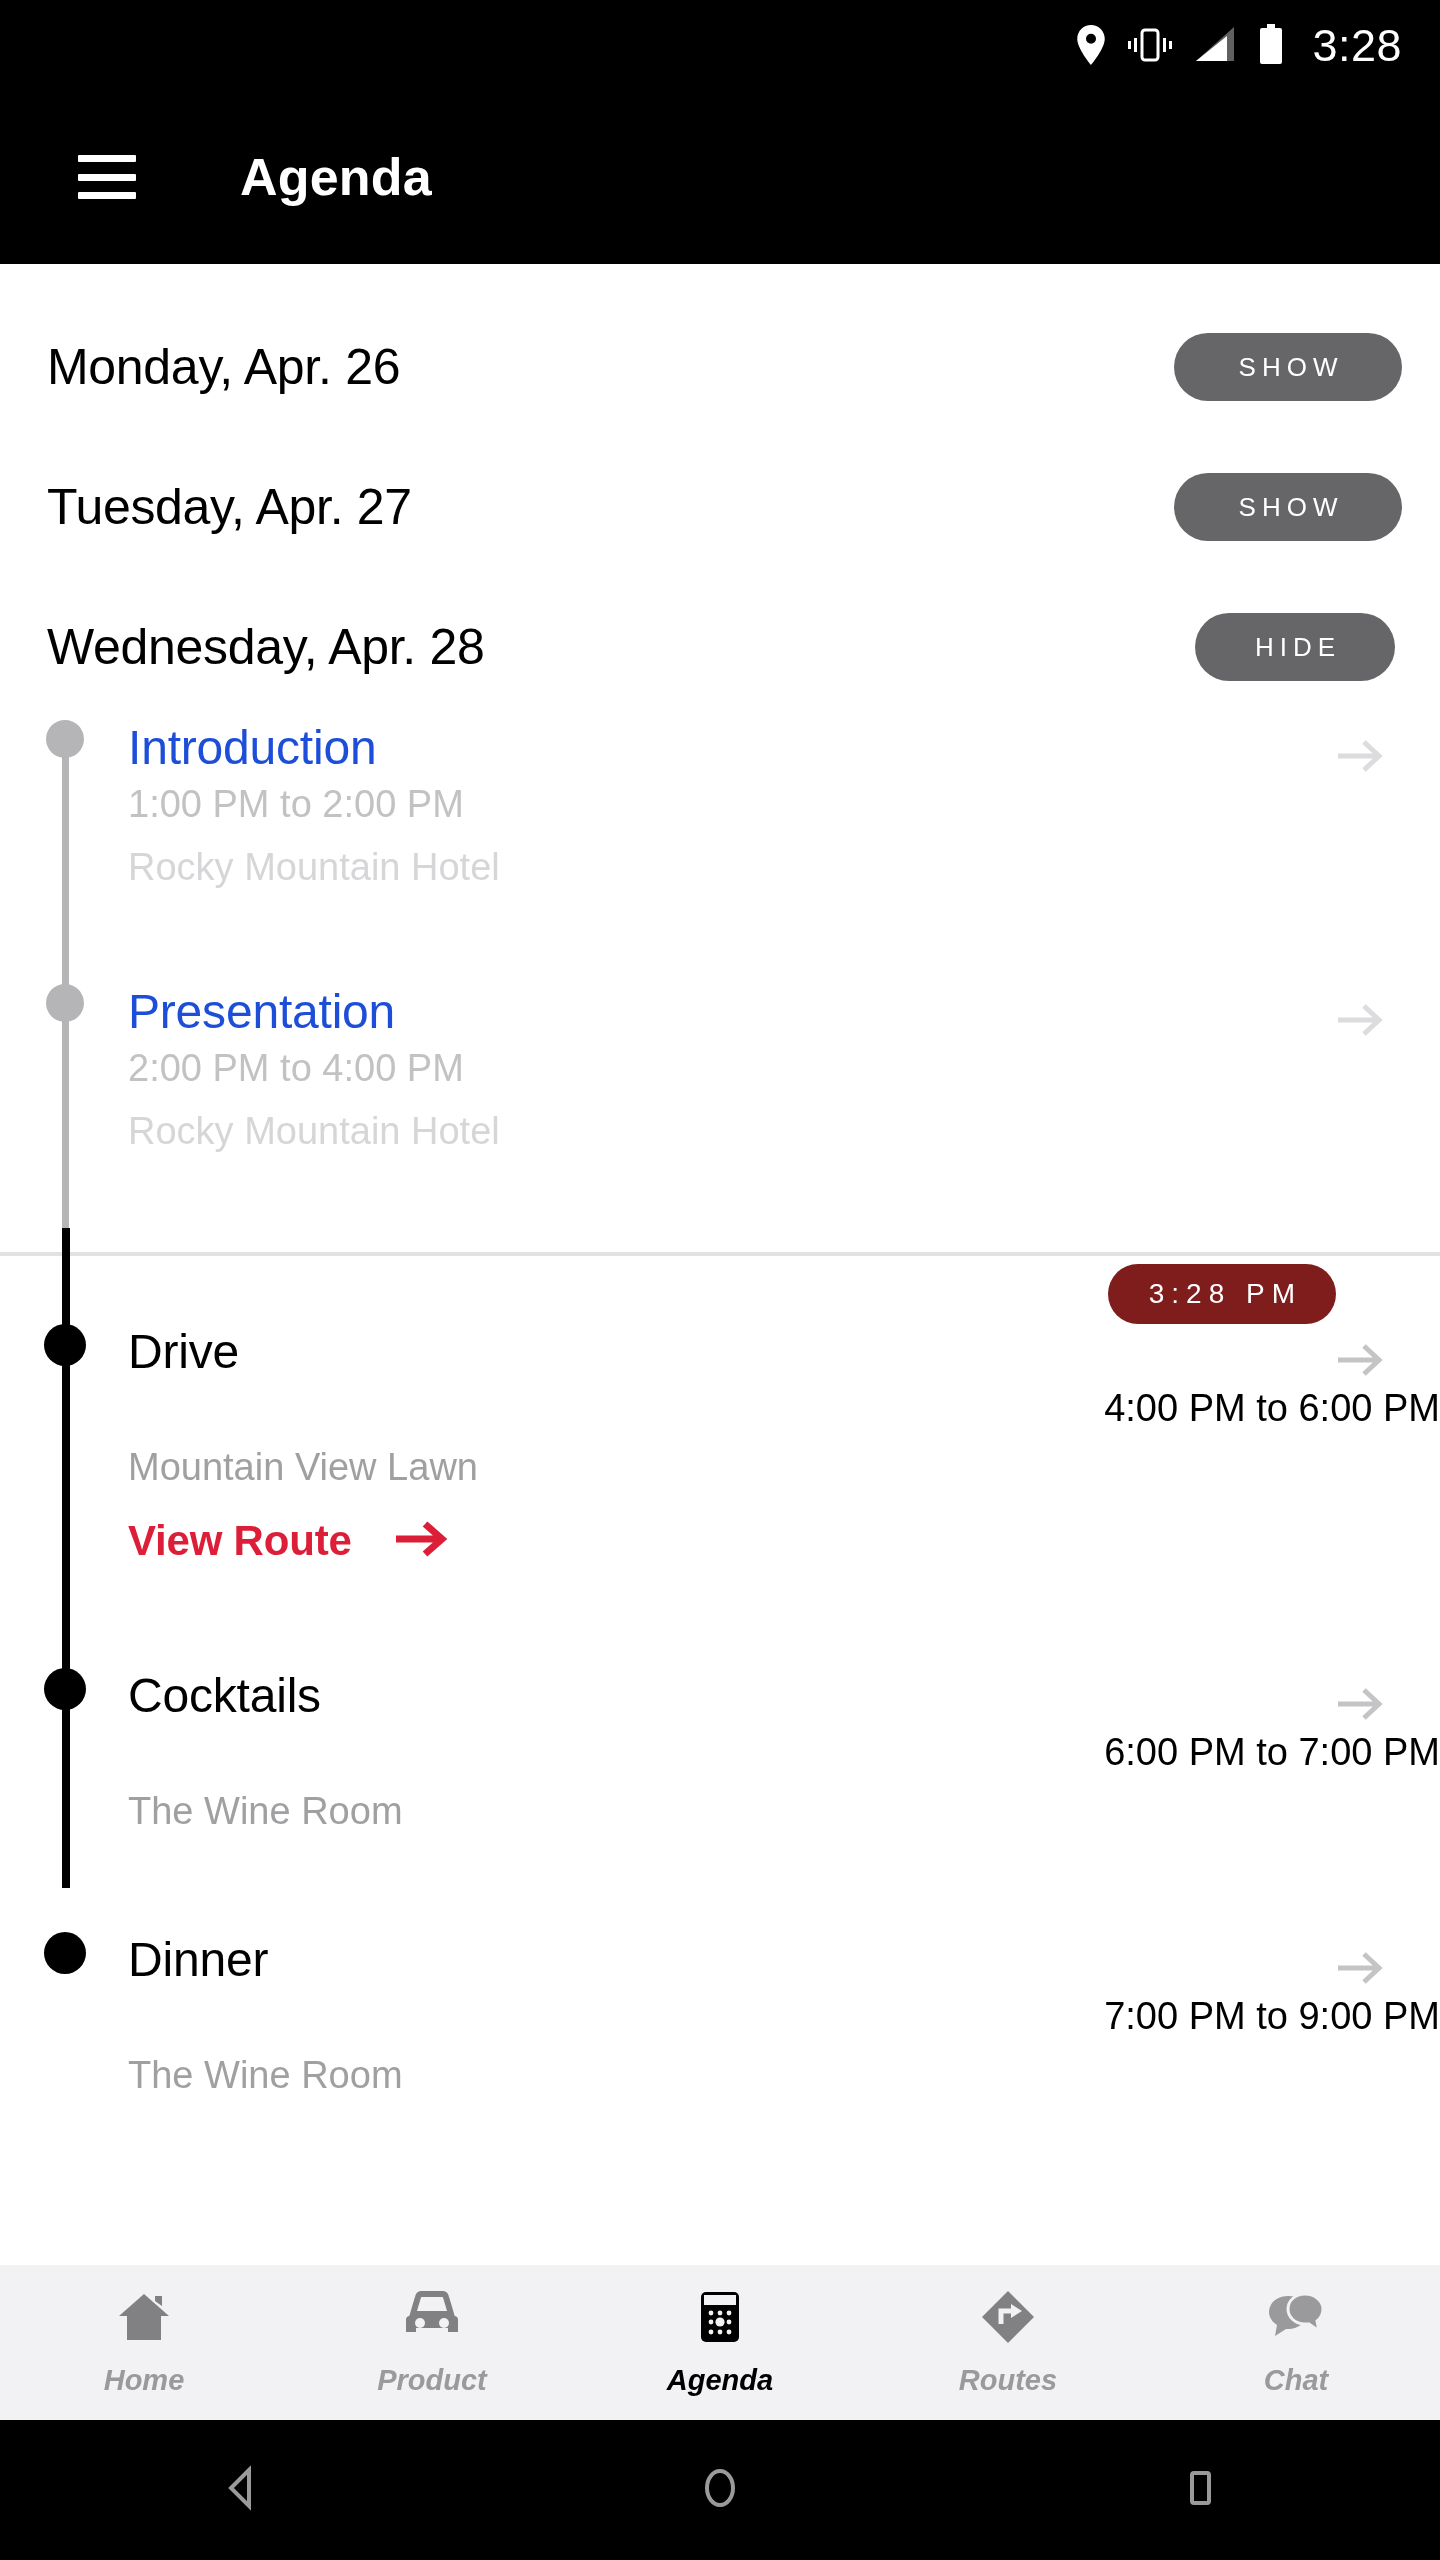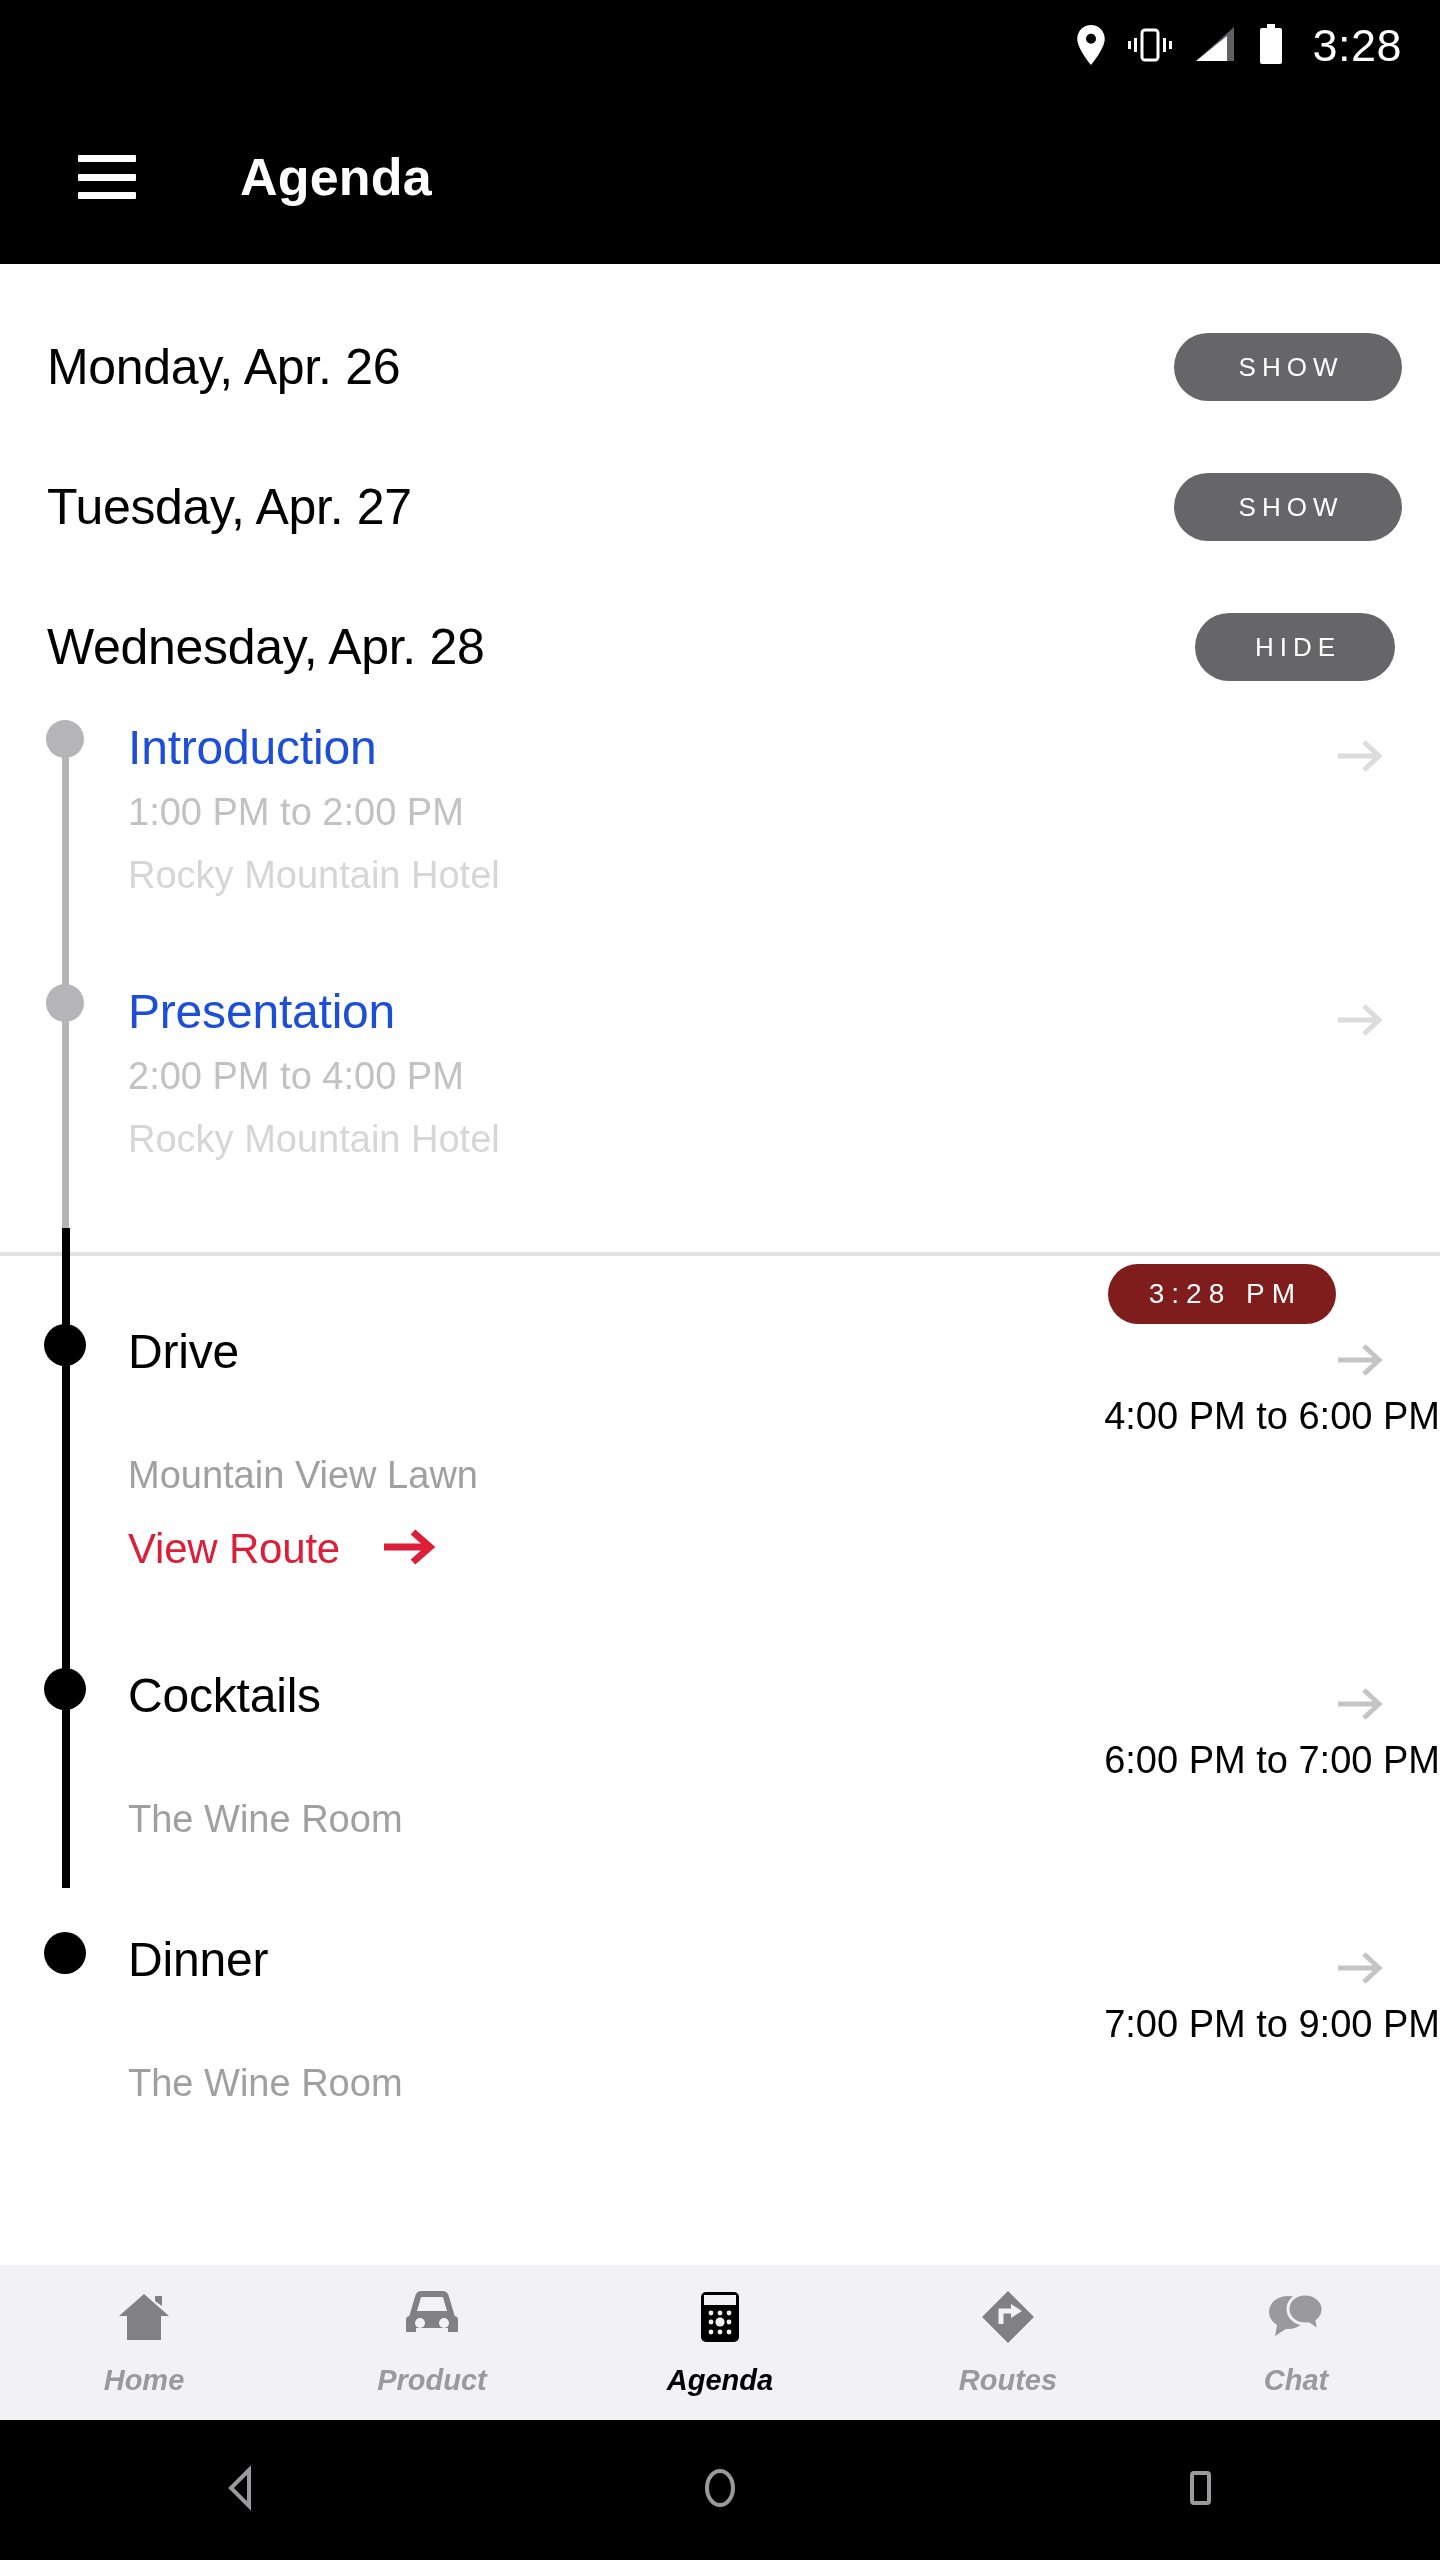--- a/index.html
+++ b/index.html
@@ -65,38 +65,38 @@
 
   .ev {
     position:relative; padding-left:128px; min-height:10px;
   }
   .ev-dot {
     position:absolute; left:46px; width:38px; height:38px; border-radius:50%;
     background:#b5b5b7;
   }
   .ev-dot.dark { background:#000; width:42px; height:42px; left:44px; }
   .ev-title { font-size:48px; letter-spacing:-0.2px; }
-  .ev-time  { font-size:38px; margin-top:16px; }
+  .ev-time  { font-size:38px; margin-top:8px; }
   .ev-place { font-size:38px; margin-top:16px; }
   .ev.past .ev-title { color:#1d4ed8; }
   .ev.past .ev-time  { color:#c2c2c4; }
   .ev.past .ev-place { color:#d6d6d8;margin-top:20px; }
   .ev.cur .ev-title  { color:#000; }
   .ev.cur .ev-time   { color:#000000;text-align:right; }
   .ev.cur .ev-place  { color:#a0a0a2; }
 
   .ev-arrow {
     position:absolute; right:52px; width:56px; height:56px;
   }
 
   .route-link {
     display:flex; align-items:center; gap:40px; margin-top:26px;
   }
   .route-link .rl-text {
-    font-size:42px; font-weight:normal; letter-spacing:-0.2px;
+    font-size:42px; font-weight:bold; letter-spacing:-0.2px;
   }
 
   .now-badge {
     position:absolute; right:104px; height:60px; border-radius:30px;
     background:#7f1d1d; color:#fff; display:flex; align-items:center;
     justify-content:center; font-size:28px; letter-spacing:7px;
     text-indent:7px; padding:0 34px;
   }
 
   .divider {

